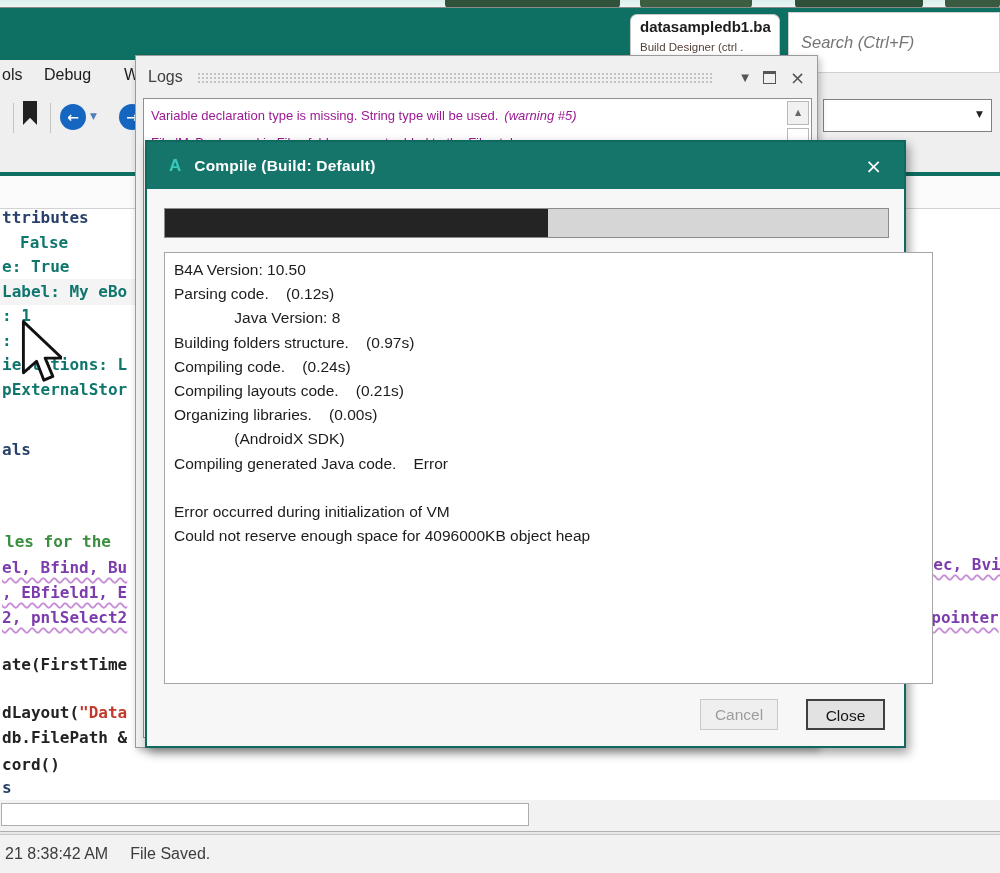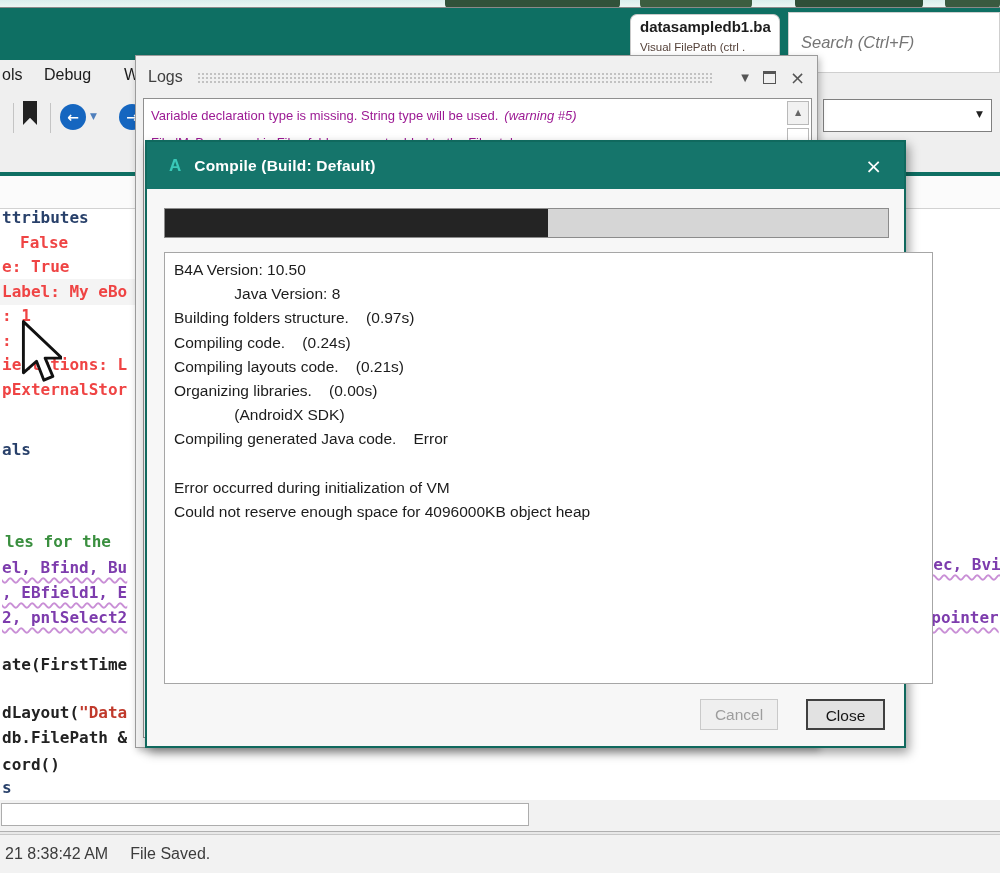--- a/index.html
+++ b/index.html
@@ -35,21 +35,21 @@
     clip-path:polygon(0 0,100% 0,100% 100%,50% 70%,0 100%);}
   .navcircle{position:absolute;width:26px;height:26px;border-radius:50%;background:#1566c0;color:#fff;
     font-family:"DejaVu Sans",sans-serif;font-size:14px;font-weight:700;text-align:center;line-height:26px;top:104px;}
   .tb-caret{position:absolute;left:90px;top:111px;font-family:"DejaVu Sans",sans-serif;font-size:9px;color:#4f7fbc;}
 
   
   .code-left{left:0;top:176px;width:135px;height:624px;overflow:hidden;}
   .code-right{left:912px;top:176px;width:88px;height:624px;overflow:hidden;}
   .cl{position:absolute;left:2px;white-space:pre;font-family:"DejaVu Sans Mono",monospace;font-size:16px;font-weight:600;}
   .c-kw{color:#28406a;font-weight:700;}
-  .c-attr{color:#ef4444;text-align:right;}
+  .c-attr{color:#0f766e;text-align:right;}
   .c-comment{color:#3a8f3f;}
   .c-var{color:#7d3cad;text-decoration:underline wavy #c98fd6 1.5px;text-underline-offset:4px;}
   .c-code{color:#222;}
   .c-str{color:#c0392b;}
   .line-hl{position:absolute;left:0;top:103px;width:135px;height:26px;background:#f4f4f4;}
 
   
   .logs-panel{left:135px;top:55px;width:683px;height:693px;background:#f0f0f0;border:1px solid #9b9b9b;
     box-sizing:border-box;box-shadow:2px 3px 7px rgba(0,0,0,.25);z-index:3;}
   .logs-title{display:flex;align-items:center;height:42px;padding:0 12px;}
@@ -100,21 +100,21 @@
   <div class="tree" style="left:945px;width:55px;background:#3a5a40;"></div>
 </div>
 
 <div class="abs teal-band"></div>
 <div class="abs gray-band"></div>
 <div class="abs teal-line"></div>
 <div class="abs header-row"></div>
 
 <div class="abs doc-tab">
   <div class="t1">datasampledb1.ba</div>
-  <div class="t2">Visual FilePath  (ctrl .</div>
+  <div class="t2">Build Designer  (ctrl .</div>
 </div>
 <div class="abs search-box">
   <input placeholder="Search (Ctrl+F)" style="">
 </div>
 <div class="abs combo">
   <span class="chev">▼</span>
 </div>
 
 <div class="menu-item" style="left:2px;">ols</div>
 <div class="menu-item" style="left:44px;">Debug</div>
@@ -185,20 +185,21 @@
     <span class="dlg-logo">A</span>
     <span class="dlg-cap">Compile (Build: Default)</span>
     <span class="dlg-close">×</span>
   </div>
   <div class="progress">
     <div class="progress-fill" style="width: 53%;"></div>
   </div>
   <div class="dlg-logbox">
     <div class="inner">
         <div>B4A Version: 10.50</div>
+        <div>Parsing code.    (0.12s)</div>
         <div>              Java Version: 8</div>
         <div>Building folders structure.    (0.97s)</div>
         <div>Compiling code.    (0.24s)</div>
         <div>Compiling layouts code.    (0.21s)</div>
         <div>Organizing libraries.    (0.00s)</div>
         <div>              (AndroidX SDK)</div>
         <div>Compiling generated Java code.    Error</div>
         <div></div>
         <div>Error occurred during initialization of VM</div>
         <div>Could not reserve enough space for 4096000KB object heap</div>

